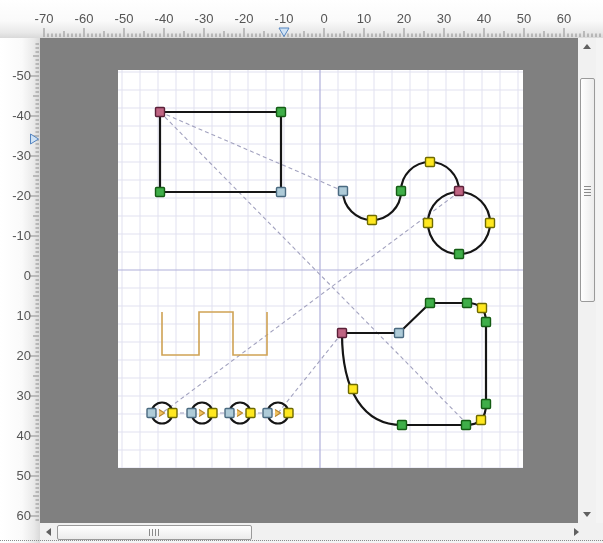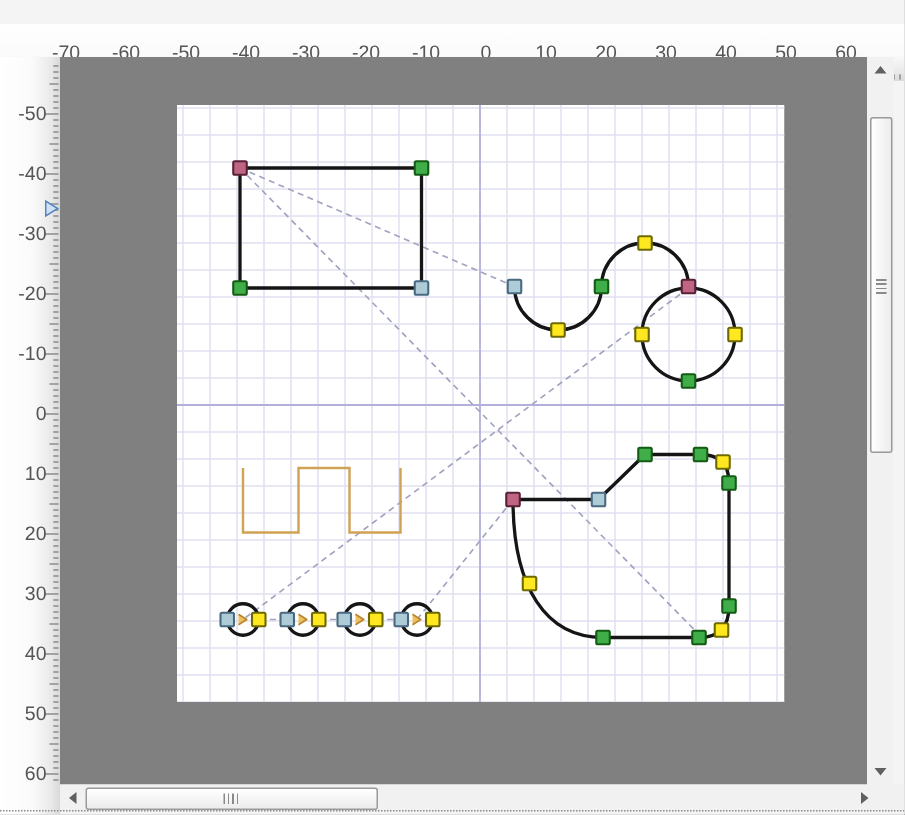--- a/index.html
+++ b/index.html
@@ -1,17 +1,17 @@
 <!DOCTYPE html>
 <html><head>
 <meta charset="utf-8">
 <style>
   html,body{margin:0;padding:0;background:#f4f4f4;font-family:"Liberation Sans",sans-serif;}
   .app{position:relative;width:603px;height:543px;overflow:hidden;background:#f4f4f4;}
-  .ruler-top{position:absolute;left:0;top:16px;width:603px;height:38px;
+  .ruler-top{position:absolute;left:0;top:0;width:603px;height:38px;
     background:linear-gradient(#ffffff 0%,#fafafa 55%,#e9e9e9 85%,#d9d9d9 100%);}
   .ruler-left{position:absolute;left:0;top:38px;width:40px;height:505px;
     background:linear-gradient(90deg,#ffffff 0%,#fafafa 55%,#e9e9e9 85%,#d9d9d9 100%);}
   .workspace{position:absolute;left:40px;top:38px;width:538px;height:485px;background:#808080;overflow:hidden;}
   .canvas-svg{position:absolute;left:78px;top:32px;}
   svg text{font-family:"Liberation Sans",sans-serif;}
   .vscroll{position:absolute;left:578px;top:38px;width:18px;height:485px;background:#f1f1f1;}
   .hscroll{position:absolute;left:40px;top:523px;width:555px;height:18px;background:#f1f1f1;}
   .corner-br{position:absolute;left:595px;top:523px;width:8px;height:18px;background:#f1f1f1;}
   .sb-btn{position:absolute;display:flex;align-items:center;justify-content:center;}

